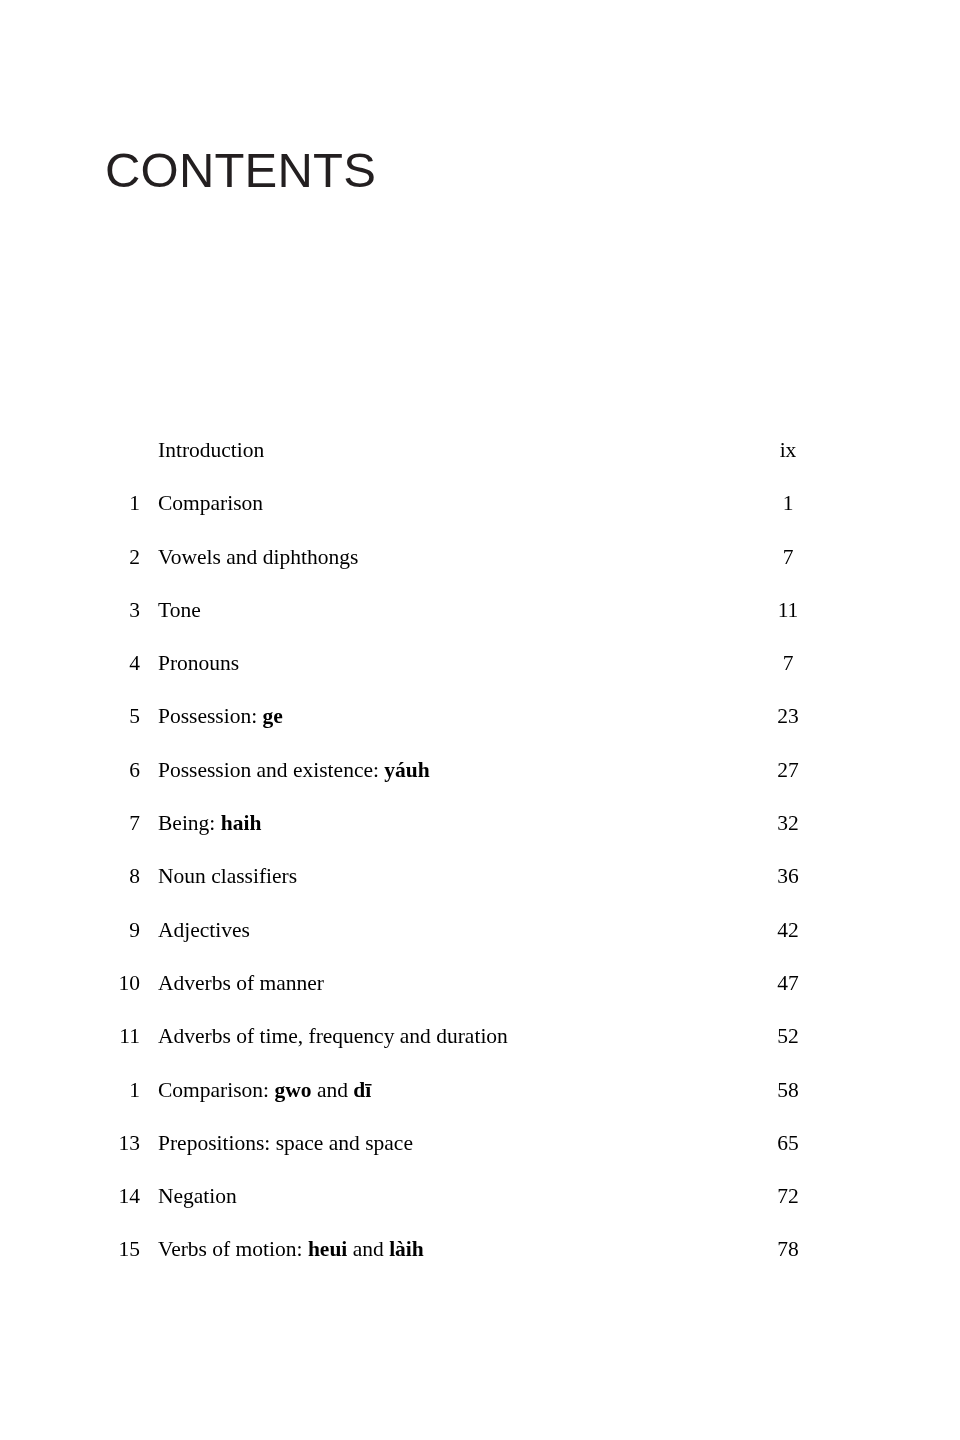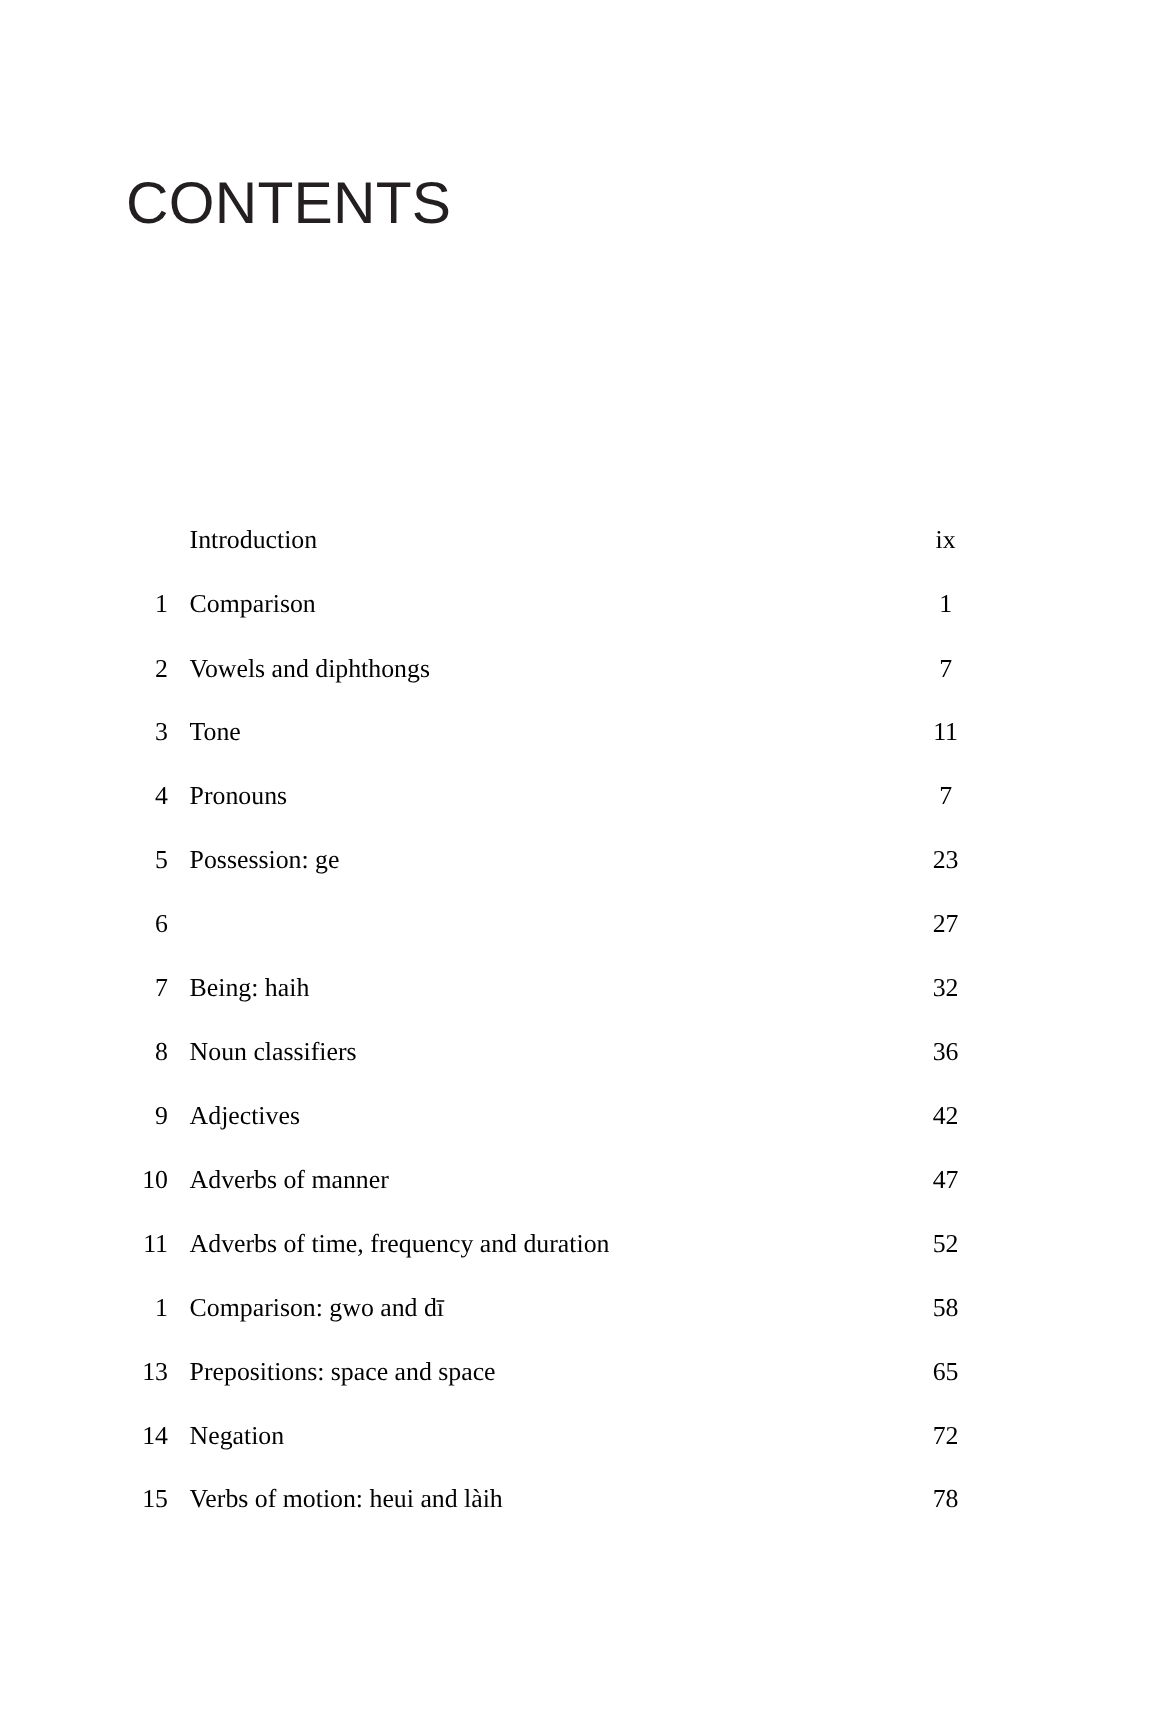--- a/index.html
+++ b/index.html
@@ -69,21 +69,21 @@
 
   .toc-title {
     position: absolute;
     left: 158px;
     right: 130px;
     white-space: nowrap;
     overflow: hidden;
   }
 
   .toc-title .rom {
-    font-weight: 400;
+    font-weight: 700;
   }
 
   .toc-page {
     position: absolute;
     left: 748px;
     width: 80px;
     text-align: center;
     white-space: pre;
   }
 </style>
@@ -121,20 +121,21 @@
           <span class="toc-title"><span>Pronouns</span></span>
           <span class="toc-page">7</span>
         </li>
         <li class="toc-row">
           <span class="toc-num">5</span>
           <span class="toc-title"><span>Possession: </span><span class="rom">ge</span></span>
           <span class="toc-page">23</span>
         </li>
         <li class="toc-row">
           <span class="toc-num">6</span>
+          <span class="toc-title"><span>Possession and existence: </span><span class="rom">yáuh</span></span>
           <span class="toc-page">27</span>
         </li>
         <li class="toc-row">
           <span class="toc-num">7</span>
           <span class="toc-title"><span>Being: </span><span class="rom">haih</span></span>
           <span class="toc-page">32</span>
         </li>
         <li class="toc-row">
           <span class="toc-num">8</span>
           <span class="toc-title"><span>Noun classifiers</span></span>

